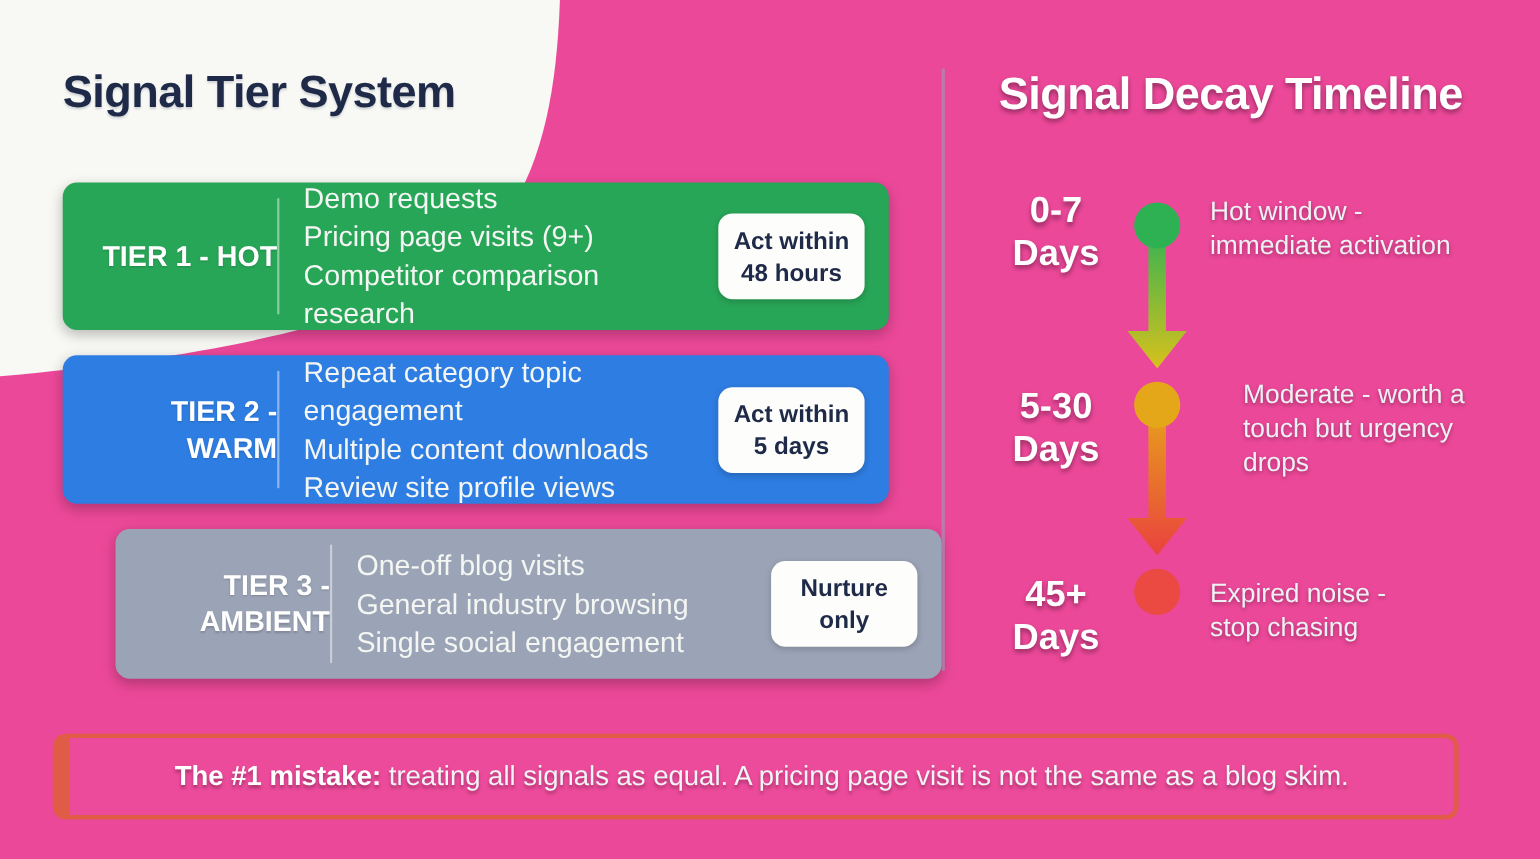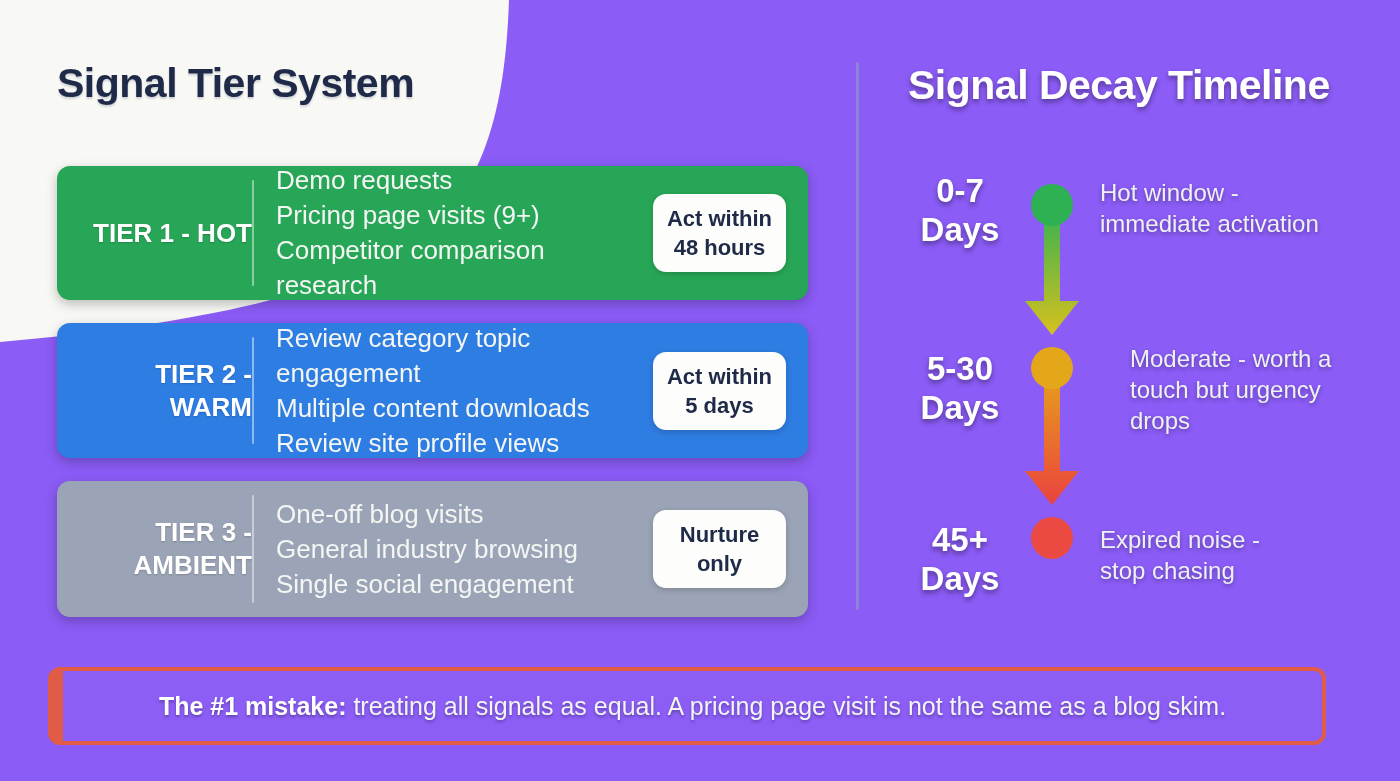--- a/index.html
+++ b/index.html
@@ -3,21 +3,21 @@
 <meta charset="utf-8">
 <style>
   * { margin: 0; padding: 0; box-sizing: border-box; }
   html, body { background: #10182c; }
   body { font-family: "Liberation Sans", sans-serif; }
 
   .stage {
     position: relative;
     width: 1400px;
     height: 781px;
-    background: #8b5cf6;
+    background: #ec4899;
     overflow: hidden;
   }
 
   
   .blob-svg { position: absolute; left: 0; top: 0; }
 
   
   .left-title {
     position: absolute; left: 57px; top: 60px;
     font-size: 41px; font-weight: bold; letter-spacing: -0.5px;
@@ -27,21 +27,21 @@
 
   .tier-card {
     position: absolute; left: 57px; width: 751px;
     border-radius: 13px;
     display: flex; align-items: center;
     padding: 0 22px 0 21px;
     box-shadow: 0 4px 12px rgba(0,0,0,0.25);
   }
   .tier-0 { top: 166px; height: 134px; background: #28a657; }
   .tier-1 { top: 323px; height: 135px; background: #2e7de2; }
-  .tier-2 { top: 481px; height: 136px; background: #9ba4b6; }
+  .tier-2 { top: 481px; height: 136px; background: #9ba4b6; margin-left: 48px; }
 
   .tier-label {
     width: 174px; flex: 0 0 174px;
     font-size: 26px; font-weight: bold; color: #ffffff;
     line-height: 33px; white-space: pre-line;
     text-shadow: 0 1px 2px rgba(0,0,0,0.18);
     text-align: right;
   }
   .tier-divider {
     width: 2px; align-self: stretch;
@@ -136,21 +136,21 @@
     </div>
     <div class="tier-badge">Act within
 48 hours</div>
   </div>
 
   <div class="tier-card tier-1">
     <div class="tier-label">TIER 2 -
 WARM</div>
     <div class="tier-divider"></div>
     <div class="tier-items">
-      <div>Review category topic engagement</div>
+      <div>Repeat category topic engagement</div>
       <div>Multiple content downloads</div>
       <div>Review site profile views</div>
     </div>
     <div class="tier-badge">Act within
 5 days</div>
   </div>
 
   <div class="tier-card tier-2">
     <div class="tier-label">TIER 3 -
 AMBIENT</div>

